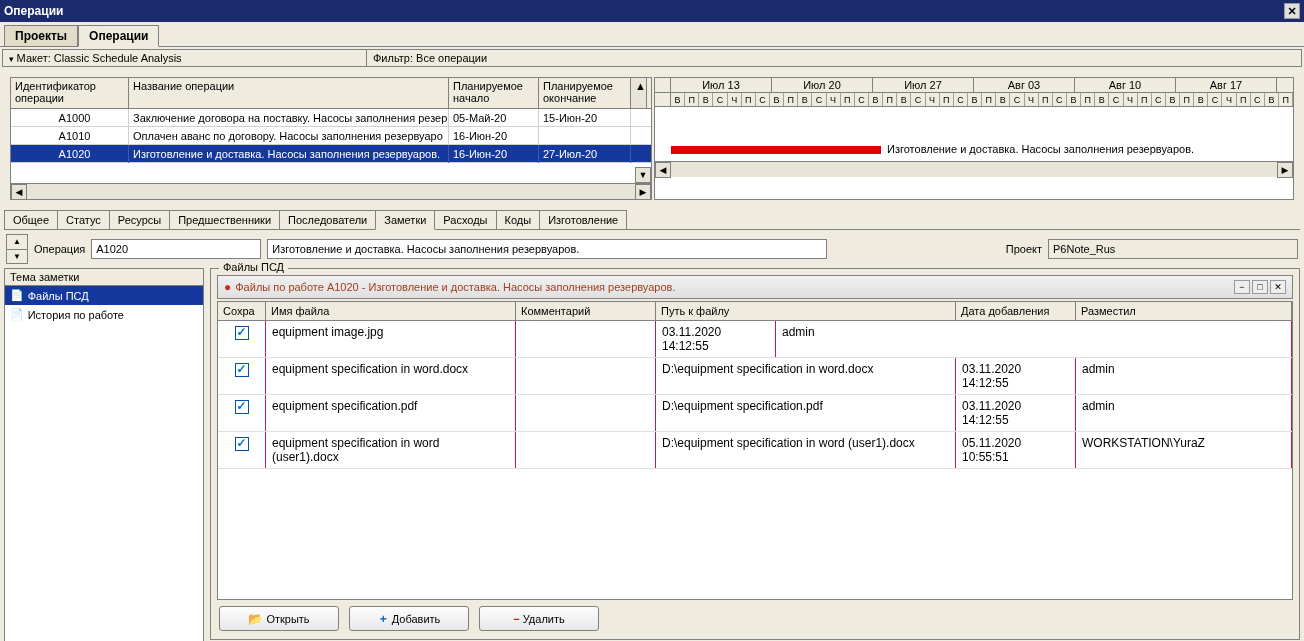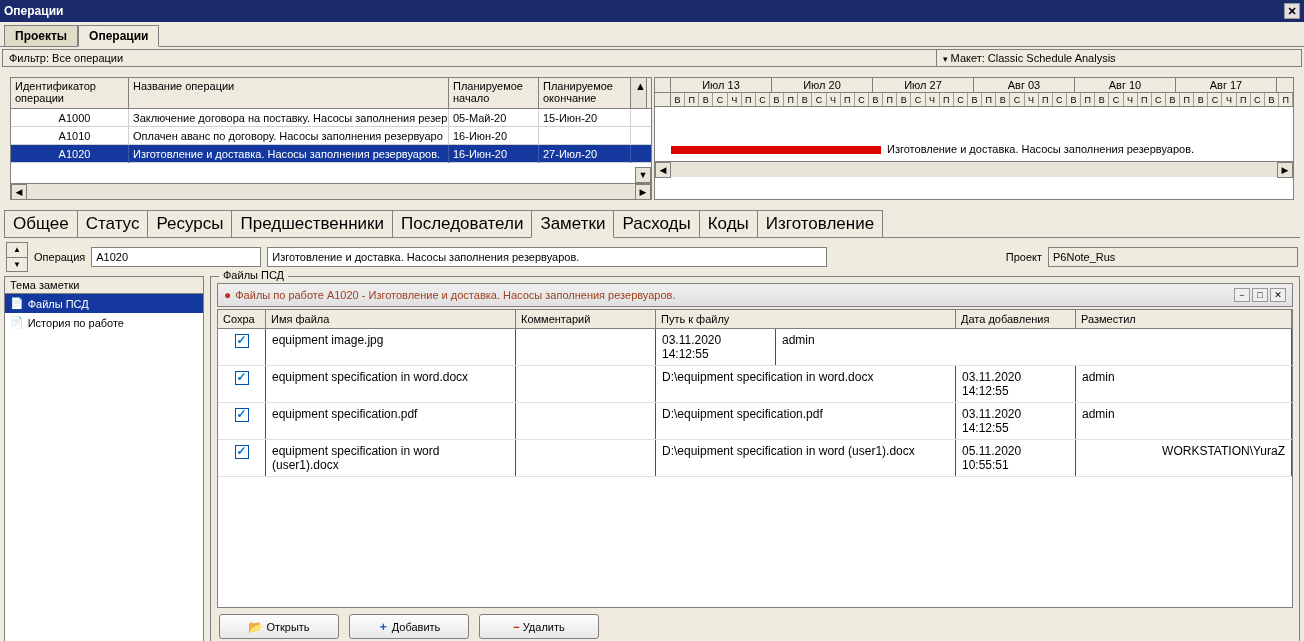--- a/index.html
+++ b/index.html
@@ -26,21 +26,21 @@
 .sbtn { width: 16px; height: 16px; border: 1px solid #808080; background: #e8e4d8; display: flex; align-items: center; justify-content: center; font-size: 9px; }
 .strack { flex: 1; background: #e8e4d8; }
 .timeline-hdr { display: flex; border-bottom: 1px solid #808080; background: #efebde; }
 .tl-month { flex: 1; border-right: 1px solid #808080; text-align: center; padding: 1px 0; font-size: 11px; }
 .timeline-days { display: flex; border-bottom: 1px solid #808080; background: #efebde; height: 14px; }
 .tl-day { flex: 1; border-right: 1px solid #a0a0a0; text-align: center; font-size: 9px; line-height: 14px; }
 .gantt-body { position: relative; height: 54px; }
 .gbar { position: absolute; height: 8px; background: #d00; top: 39px; }
 .glabel { position: absolute; font-size: 11px; top: 36px; }
 .bottom-tabs { display: flex; border-bottom: 1px solid #808080; margin: 2px 4px 0 4px; }
-.btab { padding: 3px 8px; border: 1px solid #808080; border-bottom: none; margin-right: -1px; font-size: 17px; background: #efebde; }
+.btab { padding: 3px 8px; border: 1px solid #808080; border-bottom: none; margin-right: -1px; font-size: 11px; background: #efebde; }
 .btab.active { background: #efebde; border-bottom: 1px solid #efebde; margin-bottom: -1px; }
 .op-row { display: flex; align-items: center; margin: 4px 6px; gap: 6px; }
 .vstepper { width: 22px; height: 30px; border: 1px solid #808080; display: flex; flex-direction: column; }
 .vstepper div { flex: 1; display: flex; align-items: center; justify-content: center; font-size: 8px; border-bottom: 1px solid #808080; }
 .field-lbl { font-size: 11px; }
 .field-in { border: 1px solid #808080; padding: 2px 4px; font-size: 11px; background: #fff; height: 20px; }
 .notes-area { display: flex; margin: 4px; gap: 6px; }
 .notes-left { width: 200px; border: 1px solid #808080; background: #fff; }
 .notes-right { flex: 1; }
 .nl-hdr { background: #efebde; border-bottom: 1px solid #808080; padding: 2px 5px; }
@@ -81,25 +81,25 @@
   <span>Операции</span>
   <div class="closebtn">✕</div>
 </div>
 
 <div class="tabs-outer">
   <div class="tab inactive">Проекты</div>
   <div class="tab active">Операции</div>
 </div>
 
 <div class="band">
-  <div class="band-cell" style="flex:1;">Фильтр: Все операции</div>
   <div class="band-cell" style="width: 364px;">
     <span style="font-size:9px;">▾</span>
     <span>Макет: Classic Schedule Analysis</span>
   </div>
+  <div class="band-cell" style="flex:1;">Фильтр: Все операции</div>
 </div>
 
 <div class="grid-split">
   <div class="grid-left">
     <div class="grid-header">
       <div class="gh" style="width:118px;height:30px;">Идентификатор операции</div>
       <div class="gh" style="width:320px;height:30px;">Название операции</div>
       <div class="gh" style="width:90px;height:30px;">Планируемое начало</div>
       <div class="gh" style="width:92px;height:30px;">Планируемое окончание</div>
       <div class="gh" style="width:16px;background:#e8e4d8;">▲</div>
@@ -289,21 +289,21 @@
               <div class="ftc" style="width:300px;">D:\equipment specification.pdf</div>
               <div class="ftc" style="width:120px;">03.11.2020 14:12:55</div>
               <div class="ftc" style="flex:1;">admin</div>
             </div>
             <div class="ft-row">
               <div class="ftc" style="width:48px;text-align:center;"><span class="chk on"></span></div>
               <div class="ftc" style="width:250px;">equipment specification in word (user1).docx</div>
               <div class="ftc" style="width:140px;"></div>
               <div class="ftc" style="width:300px;">D:\equipment specification in word (user1).docx</div>
               <div class="ftc" style="width:120px;">05.11.2020 10:55:51</div>
-              <div class="ftc" style="flex:1;text-align:right;">WORKSTATION\YuraZ</div>
+              <div class="ftc" style="flex:1;">WORKSTATION\YuraZ</div>
             </div>
           </div>
         <div style="height:130px;"></div>
       </div>
 
       <div class="btn-row">
         <div class="btn">
             <span class="ic-folder"></span>
             <span>Открыть</span>
           </div>

